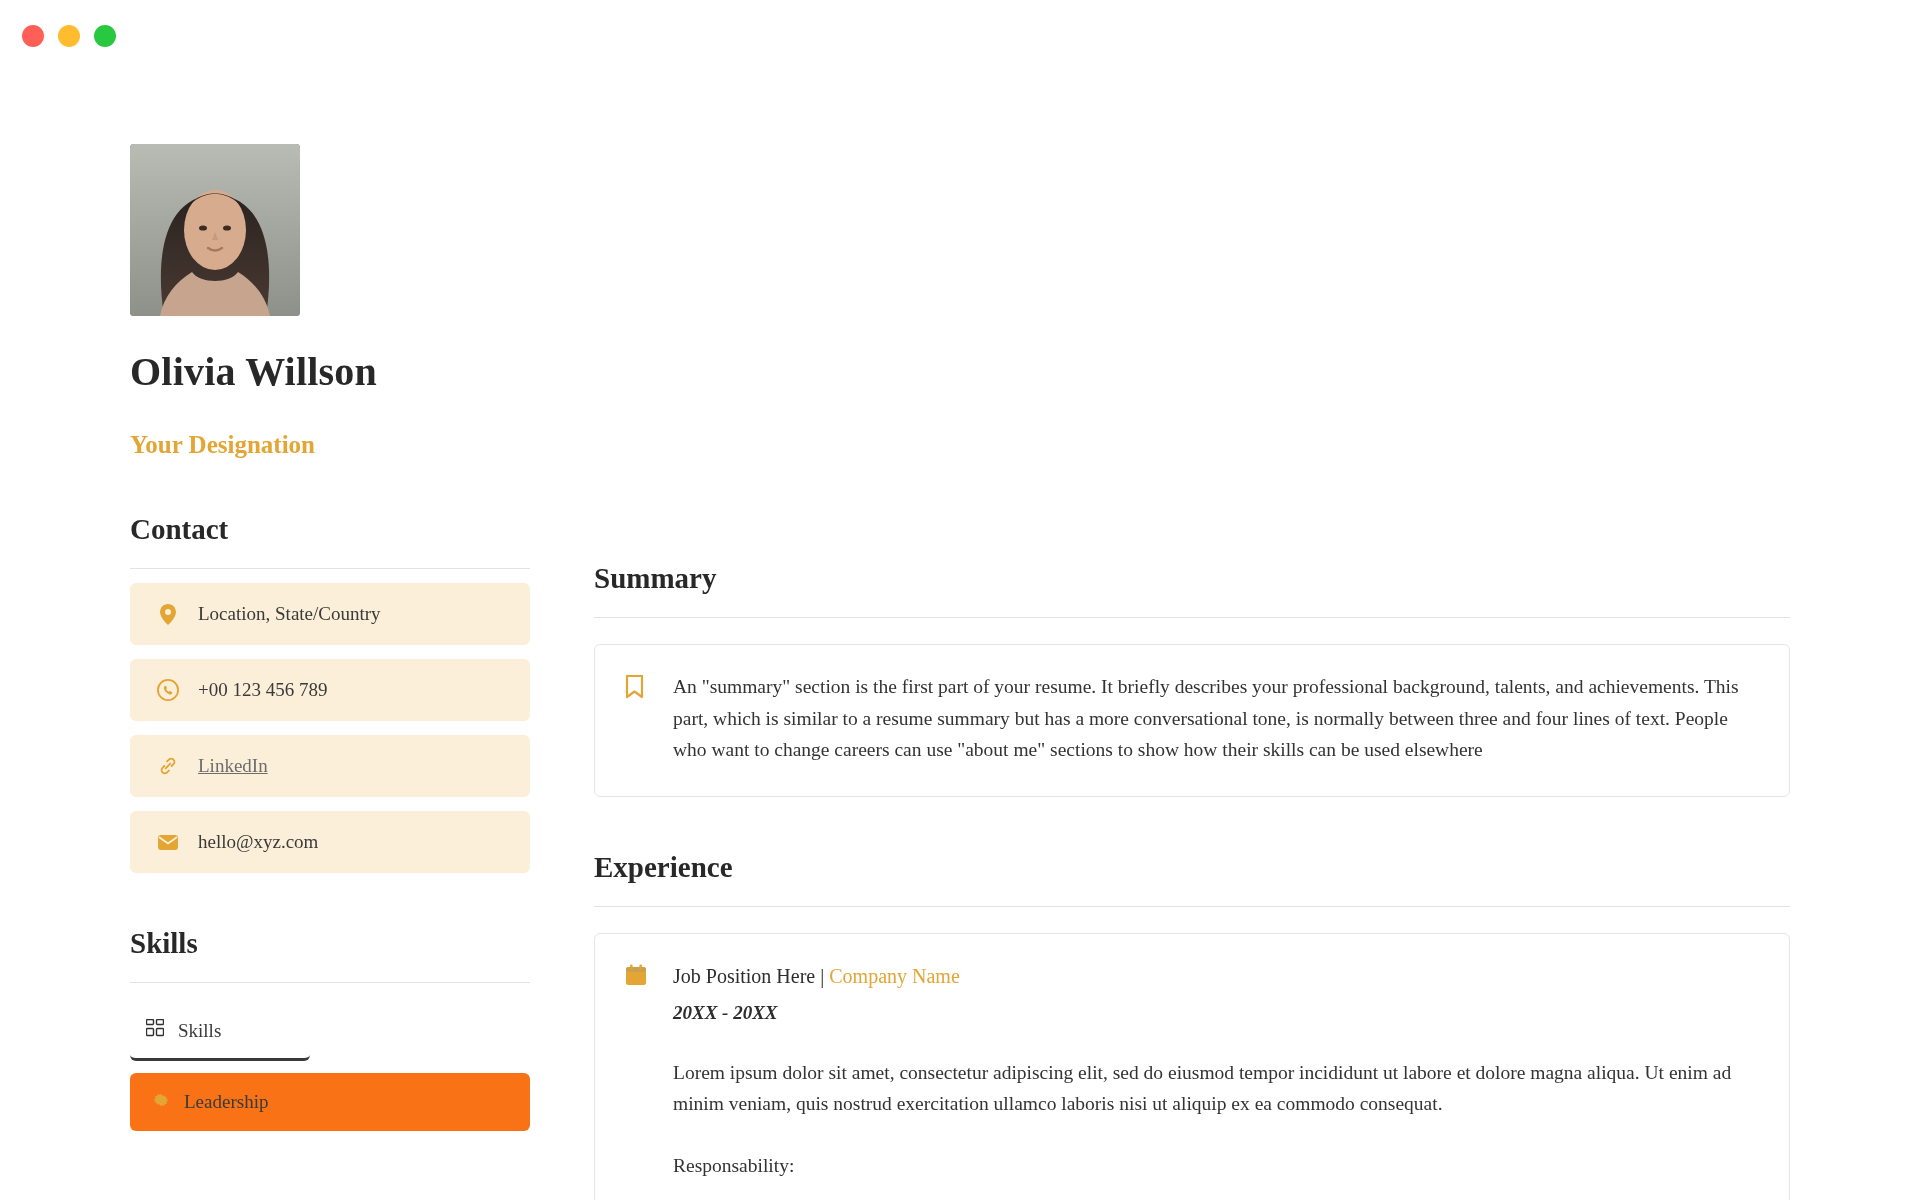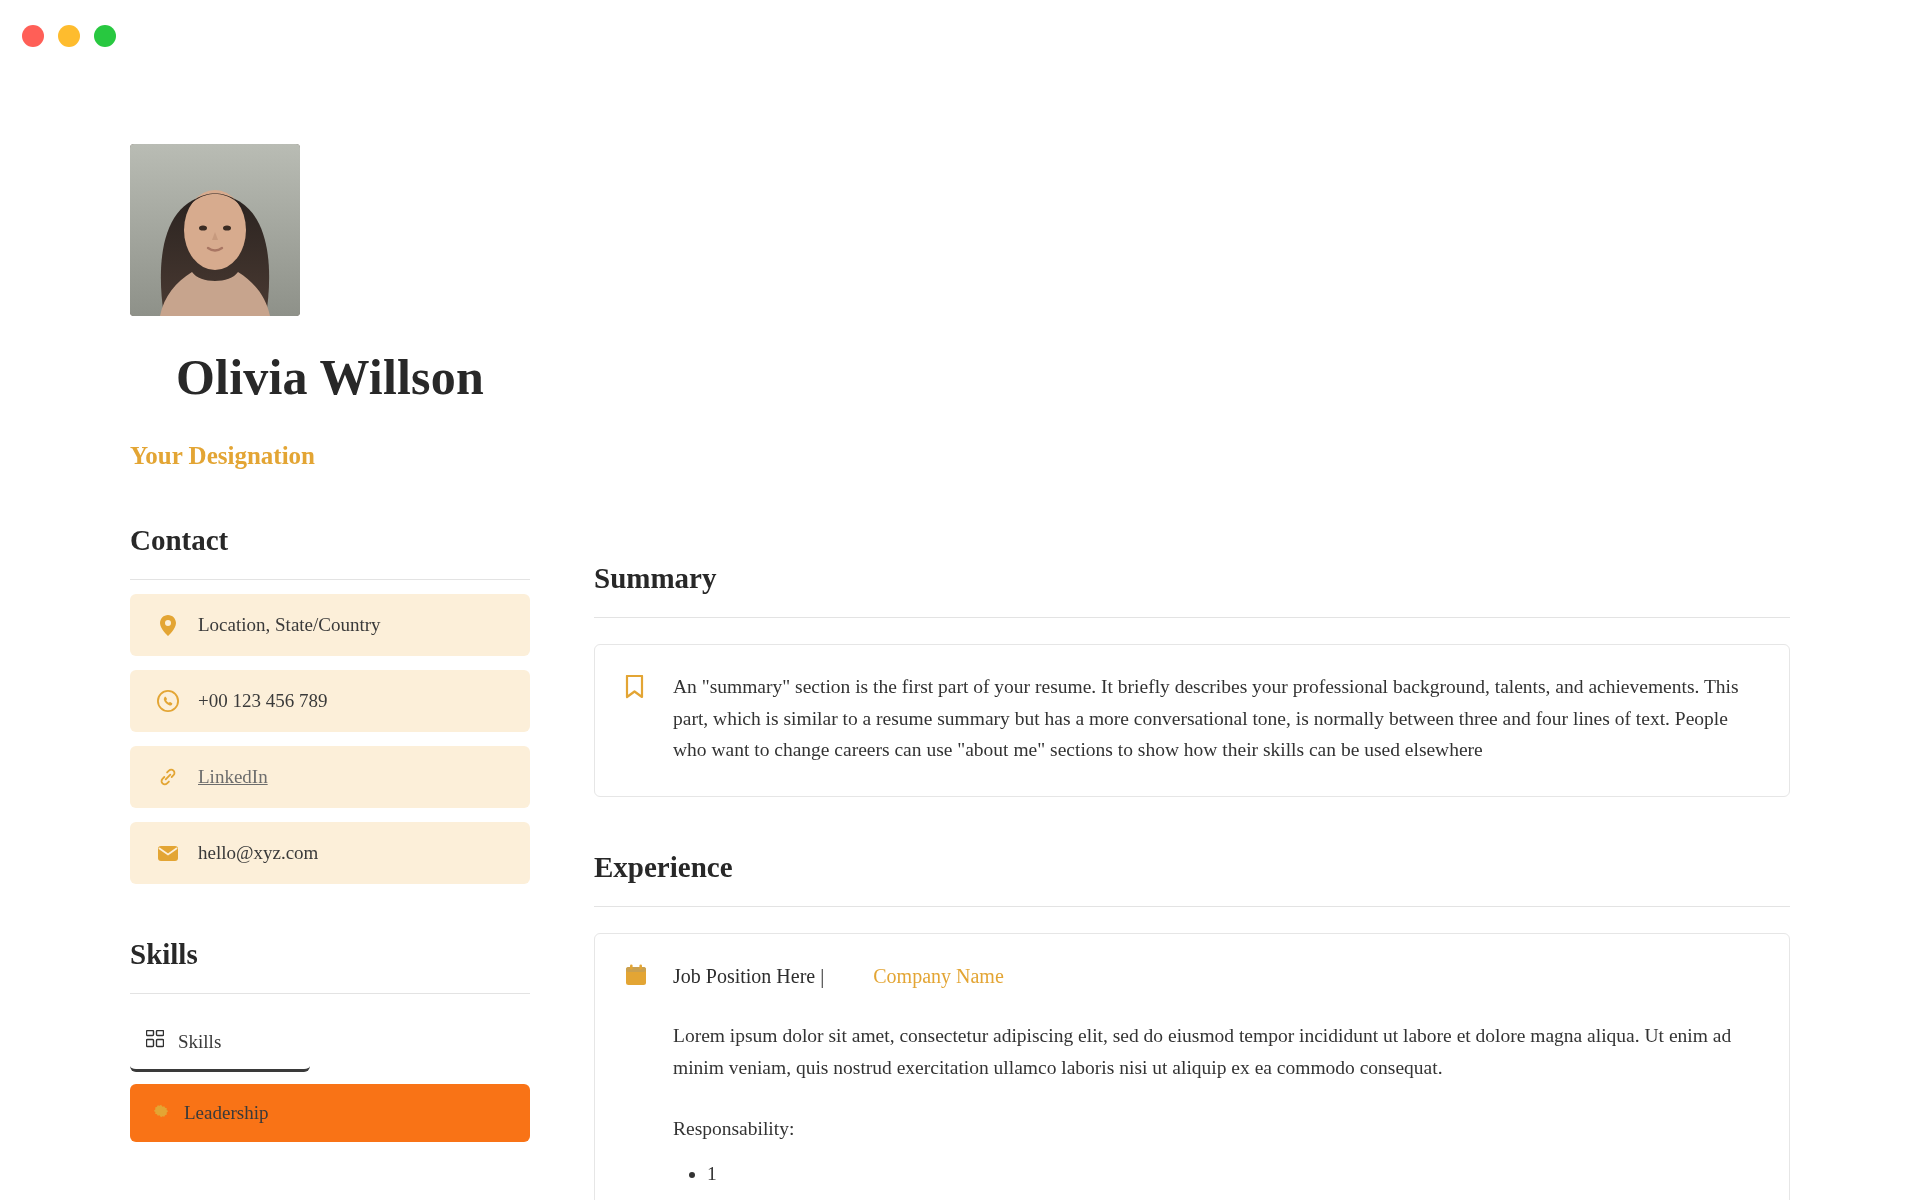--- a/index.html
+++ b/index.html
@@ -50,26 +50,25 @@
     width: 170px;
     height: 172px;
     border-radius: 4px;
     overflow: hidden;
     position: relative;
     background: #6f6258;
   }
   .photo svg { display: block; width: 100%; height: 100%; }
 
   .name {
-    font-size: 50px;
+    font-size: 40px;
     font-weight: bold;
     letter-spacing: .2px;
     color: #282828;
     margin-top: 32px;
-    text-align: center;
   }
   .designation {
     font-size: 25px;
     font-weight: bold;
     color: #e3a534;
     margin-top: 36px;
   }
 
   
   .section-title {
@@ -137,21 +136,21 @@
     display: flex;
     gap: 22px;
     font-size: 19.5px;
     line-height: 1.62;
     color: #333;
   }
   .card .card-icon { flex: 0 0 26px; padding-top: 4px; }
   .card .card-body { flex: 1; }
 
   .job-line { font-size: 20px; color: #2d2d2d; }
-  .job-company { color: #e3a534; margin-left: 44px; }
+  .job-company { color: #e3a534; }
   .job-dates { font-style: italic; font-weight: bold; font-size: 19px; margin-top: 6px; color: #2d2d2d; }
   .job-desc { margin-top: 28px; font-size: 19.5px; line-height: 1.62; }
   .resp-label { margin-top: 30px; font-size: 19.5px; }
   ul.resp { margin: 12px 0 0 34px; font-size: 19.5px; line-height: 1.75; }
 </style>
 </head>
 <body>
 
 <div class="titlebar">
   <span class="dot red"></span>
@@ -282,20 +281,21 @@
             <rect x="5" y="0.5" width="2.6" height="5" rx="1.3" fill="#e3a534"></rect>
             <rect x="14.4" y="0.5" width="2.6" height="5" rx="1.3" fill="#e3a534"></rect>
           </svg>
       </span>
       <div class="card-body">
         <div class="job-line">
           <span>Job Position Here</span>
           <span>|</span>
           <span class="job-company">Company Name</span>
         </div>
+        <div class="job-dates">20XX - 20XX</div>
         <div class="job-desc">Lorem ipsum dolor sit amet, consectetur adipiscing elit, sed do eiusmod tempor incididunt ut labore et dolore magna aliqua. Ut enim ad minim veniam, quis nostrud exercitation ullamco laboris nisi ut aliquip ex ea commodo consequat.</div>
         <div class="resp-label">Responsability:</div>
         <ul class="resp">
           <li>1</li>
 
         </ul>
       </div>
     </div>
 
   </div>

